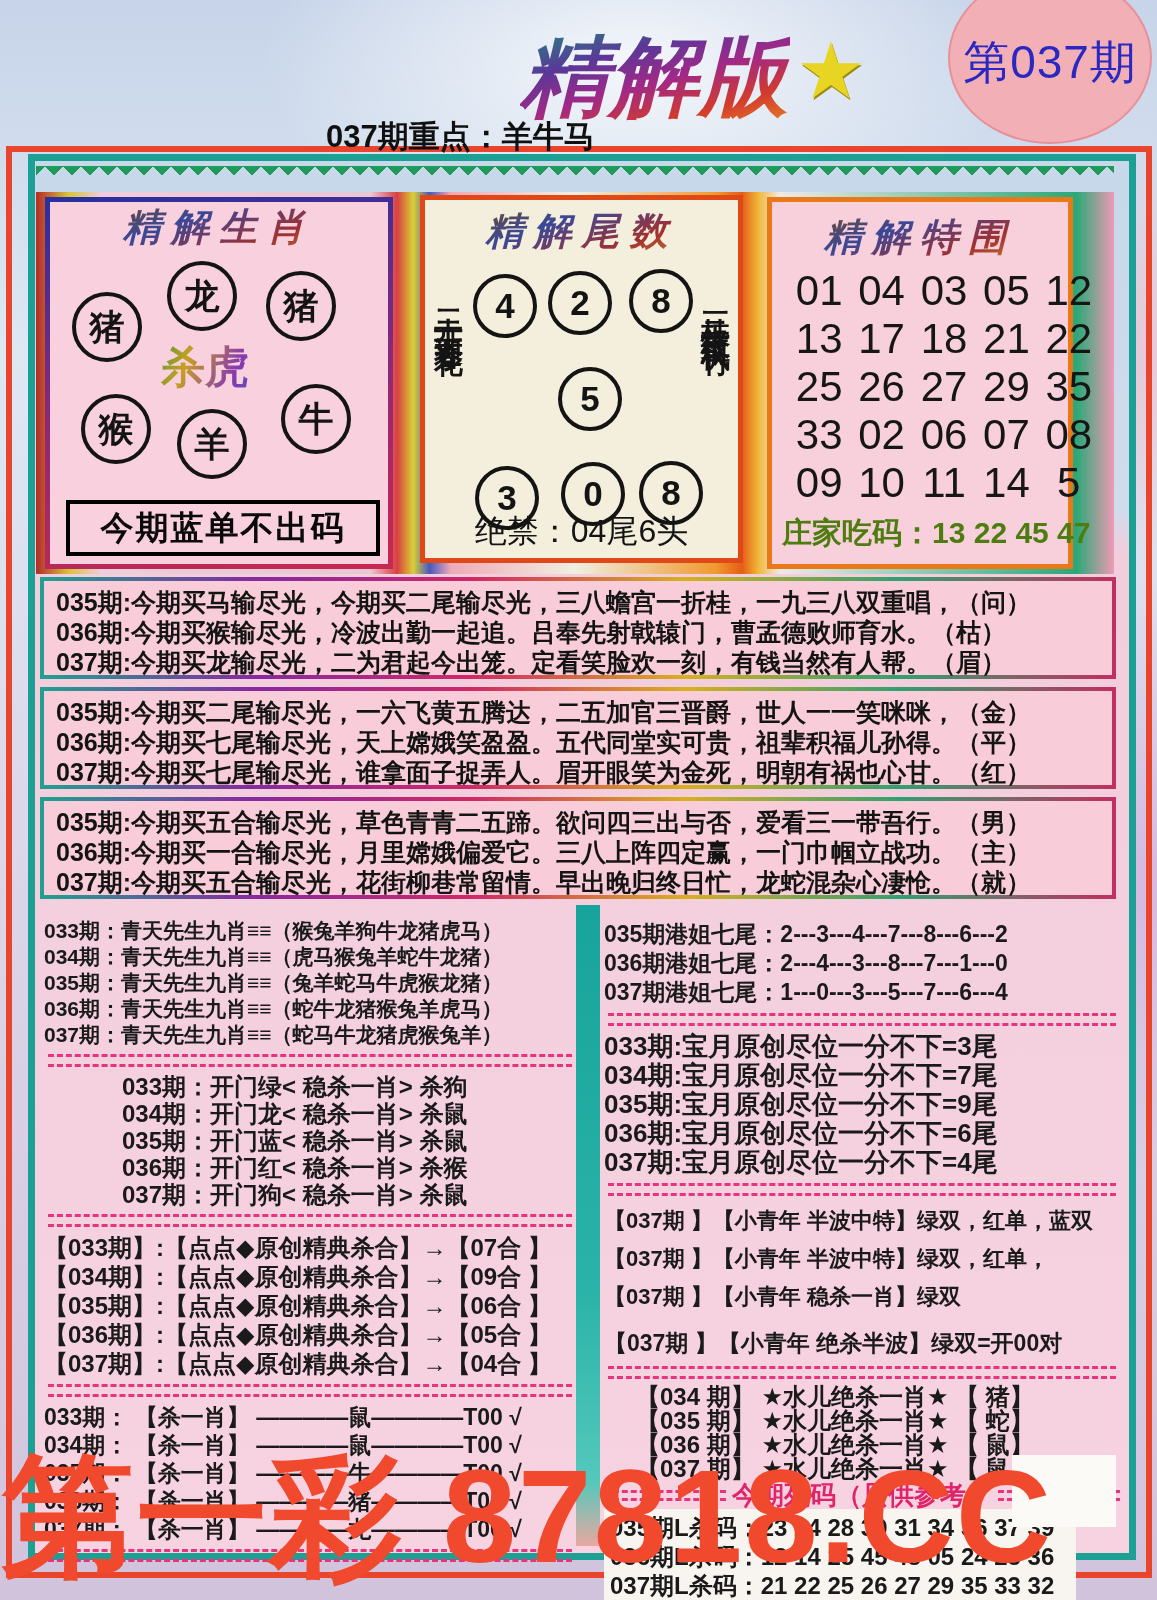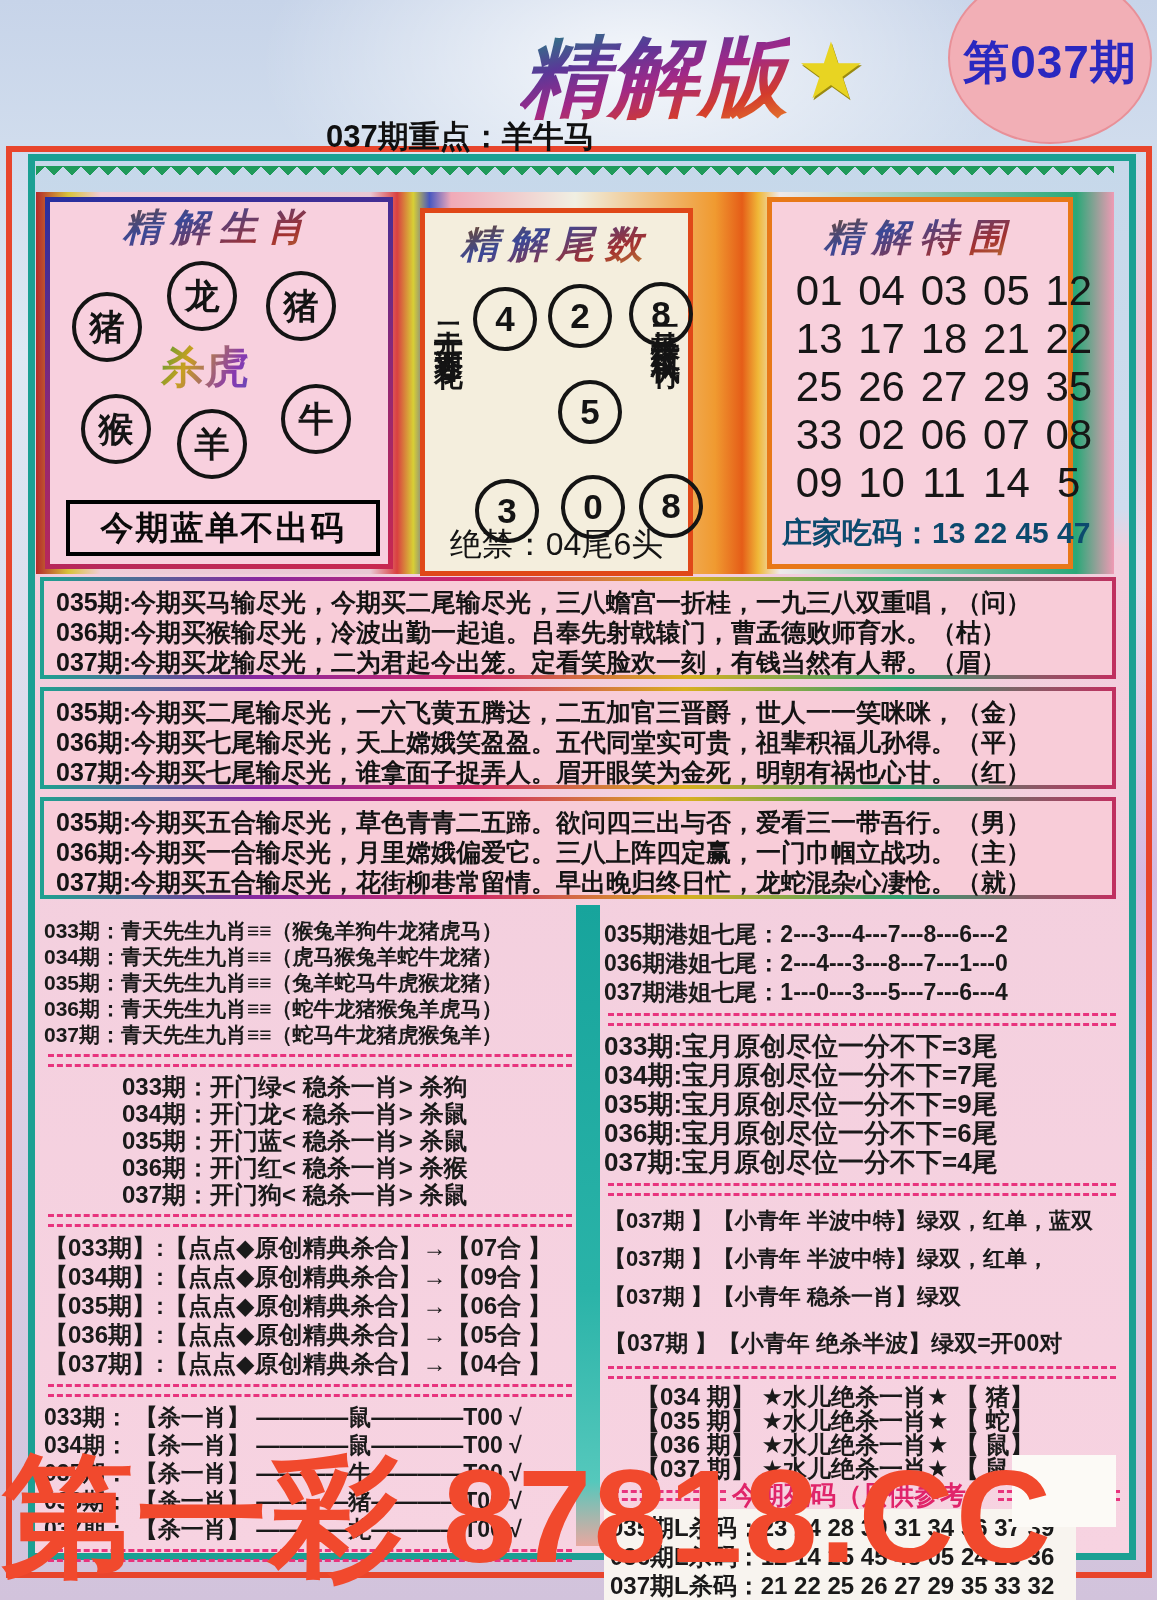--- a/index.html
+++ b/index.html
@@ -14,21 +14,21 @@
   
   .hdr-title{position:absolute;left:520px;top:18px;display:flex;align-items:center;z-index:5;}
   .gtx{background-clip:text;-webkit-background-clip:text;color:#8a2a70;-webkit-text-fill-color:transparent;}
   .title-txt{font-size:88px;font-weight:900;font-style:italic;letter-spacing:2px;
     background-image:linear-gradient(165deg,#1f8f7f 5%,#5a3898 32%,#a02888 52%,#d33b2c 74%,#e8812a 94%);
     text-shadow:none;}
   .title-star{font-size:78px;color:#e8d422;margin-left:6px;transform:translateY(-6px);
     text-shadow:1px 2px 0 #9a8a10;}
   .issue-badge{position:absolute;left:948px;top:-28px;width:200px;height:168px;border-radius:50%;
     background:#f2afb6;border:2px solid #e89098;display:flex;align-items:flex-end;justify-content:center;z-index:4;}
-  .issue-badge span{font-size:46px;font-weight:700;color:#2a28c0;margin-bottom:48px;letter-spacing:1px;}
+  .issue-badge span{font-size:46px;font-weight:400;color:#2a28c0;margin-bottom:48px;letter-spacing:1px;}
   .focus-note{position:absolute;left:326px;top:116px;font-size:31px;font-weight:700;color:#101010;z-index:5;}
   
   .outer-red{position:absolute;left:6px;top:146px;width:1134px;height:1420px;border:6px solid #e8452c;}
   .main-frame{position:absolute;left:28px;top:154px;width:1094px;height:1392px;border:7px solid #1ba093;
     background:linear-gradient(180deg,#c6d8ea 0%,#cfdcee 25%,#f2cedd 28%,#f7d3e1 100%);}
   .zigzag{position:absolute;left:36px;top:166px;width:1078px;height:16px;z-index:2;
     background:
       linear-gradient(135deg,#1f9a5a 7px,transparent 0) 0 0/18px 16px repeat-x,
       linear-gradient(-135deg,#1f9a5a 7px,transparent 0) 0 0/18px 16px repeat-x;}
   .rainbow-strip{position:absolute;left:36px;top:192px;width:1078px;height:382px;z-index:1;
@@ -39,29 +39,29 @@
     background-image:linear-gradient(160deg,#7a4a18 8%,#3a4898 38%,#a33030 68%,#caa23a 95%);}
   .zodiac-box{left:45px;top:197px;width:348px;height:372px;background:#f8d0de;
     border:5px solid;border-image:linear-gradient(170deg,#2830a0,#8a2878,#c82850) 1;}
   .zc{position:absolute;width:62px;height:62px;border:4px solid #141414;border-radius:50%;
     display:flex;align-items:center;justify-content:center;font-size:35px;font-weight:700;color:#141414;}
   .kill-tiger{position:absolute;left:80px;top:136px;width:150px;text-align:center;font-size:44px;font-weight:900;
     background-image:linear-gradient(115deg,#2a9a40 12%,#c8a020 38%,#8838b0 68%,#4060c0 95%);}
   .blue-note{position:absolute;left:16px;top:298px;width:306px;height:48px;border:4px solid #000;
     box-shadow:0 0 0 2px #f8d0de inset;display:flex;align-items:center;justify-content:center;
     font-size:33px;font-weight:800;color:#0a0a0a;background:#f8d0de;letter-spacing:2px;}
-  .tail-box{left:420px;top:208px;width:273px;height:368px;background:#f4eedd;border:5px solid #e04818;}
+  .tail-box{left:420px;top:195px;width:323px;height:368px;background:#f4eedd;border:5px solid #e04818;}
   .vtxt{position:absolute;writing-mode:vertical-rl;font-size:29px;font-weight:700;color:#141414;letter-spacing:6px;top:88px;}
   .tc{position:absolute;width:56px;height:56px;border:4px solid #141414;border-radius:50%;
     display:flex;align-items:center;justify-content:center;font-size:35px;font-weight:700;color:#141414;}
   .tail-ban{position:absolute;left:0;bottom:4px;width:100%;text-align:center;font-size:32px;font-weight:400;color:#141414;}
   .special-box{left:767px;top:197px;width:306px;height:372px;background:#f8d0dc;border:5px solid #e87818;}
   .num-grid{position:absolute;left:16px;top:66px;width:312px;display:grid;grid-template-columns:repeat(5,1fr);
     row-gap:2px;justify-items:center;font-size:42px;line-height:46px;font-weight:500;color:#161616;}
-  .eat-line{position:absolute;left:10px;bottom:10px;width:330px;font-size:30px;font-weight:700;color:#0c4a6e;}
+  .eat-line{position:absolute;left:10px;bottom:10px;width:330px;font-size:30px;font-weight:700;color:#4d7c0f;}
   
   .verse-box{position:absolute;left:40px;width:1076px;height:102px;background:#f8ccd8;z-index:3;box-sizing:border-box;
     border:4px solid;border-image:linear-gradient(90deg,#20a090,#8828a0,#d02868,#d8b020,#30a070,#c03060) 1;
     padding:6px 12px;}
   .verse-line{font-size:25px;font-weight:700;color:#141414;line-height:30px;white-space:nowrap;}
   
   .divider{position:absolute;left:576px;top:905px;width:24px;height:641px;z-index:2;
     background:linear-gradient(180deg,#17a49c 0%,#2ab3a8 60%,#55c8bc 90%,#e8a8a0 100%);}
   .col{position:absolute;z-index:3;color:#1a1a1a;}
   .col-left{left:44px;top:918px;width:532px;}

